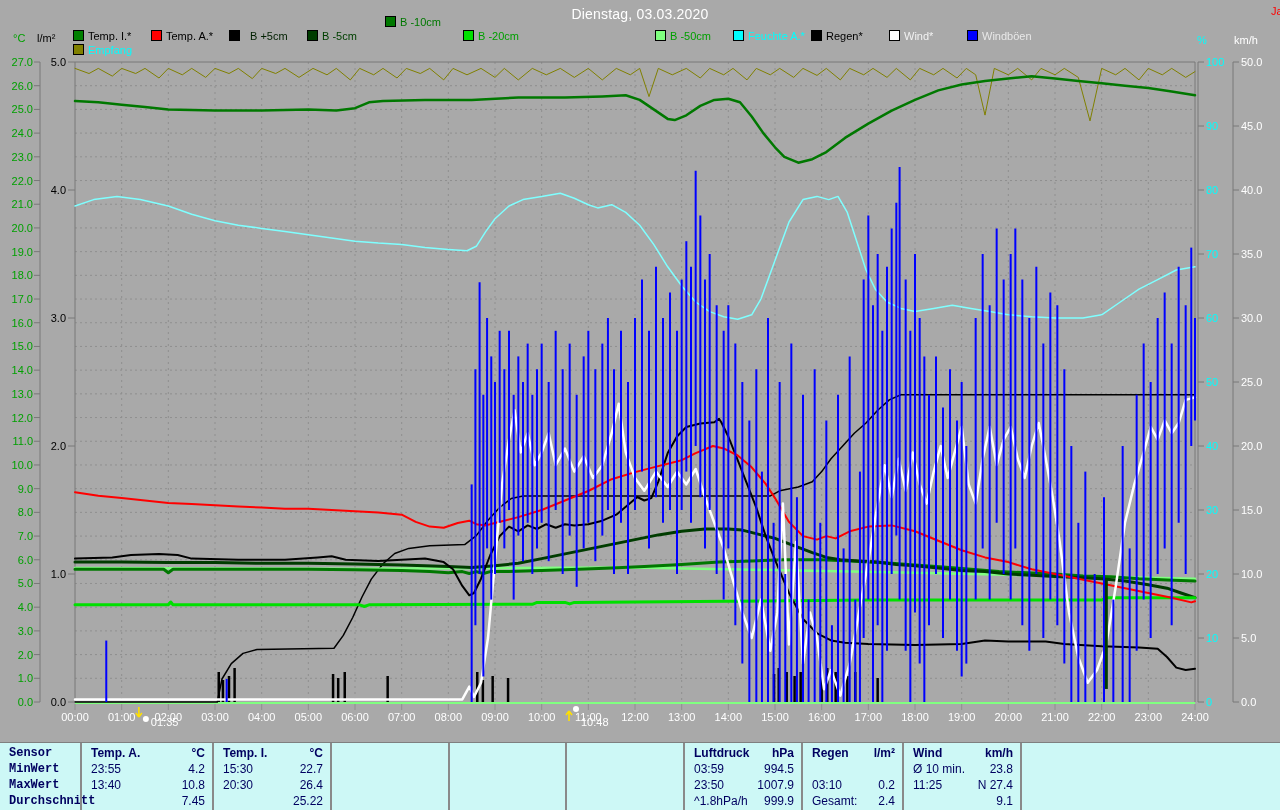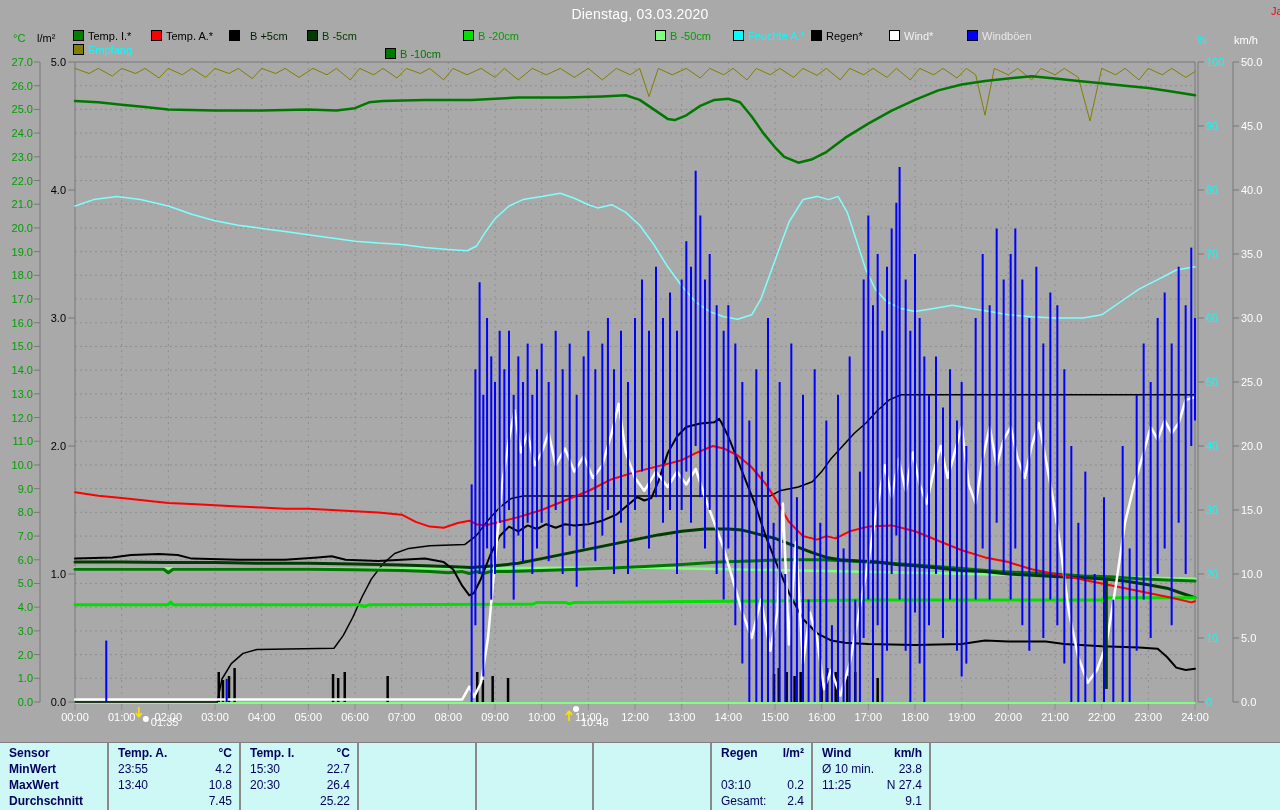--- a/index.html
+++ b/index.html
@@ -30,21 +30,21 @@
   <span class="corner" style="left:13px;top:32px;color:#00a000;">°C</span>
   <span class="corner" style="left:37px;top:32px;color:#000000;">l/m²</span>
   <span class="corner" style="left:1197px;top:34px;color:#00ffff;">%</span>
   <span class="corner" style="left:1234px;top:34px;color:#ffffff;">km/h</span>
 
   <div id="legend">
       <div class="litem" style="left: 73px; top: 30px;"><span class="sw" style="background: rgb(0, 128, 0);"></span><span style="color: rgb(0, 0, 0);">Temp. I.*</span></div>
       <div class="litem" style="left: 151px; top: 30px;"><span class="sw" style="background: rgb(255, 0, 0);"></span><span style="color: rgb(0, 0, 0);">Temp. A.*</span></div>
       <div class="litem" style="left: 229px; top: 30px;"><span class="sw" style="background: rgb(0, 0, 0);"></span><span style="color: rgb(0, 32, 0); margin-left: 6px;">B +5cm</span></div>
       <div class="litem" style="left: 307px; top: 30px;"><span class="sw" style="background: rgb(0, 60, 0);"></span><span style="color: rgb(0, 64, 0);">B -5cm</span></div>
-      <div class="litem" style="left: 385px; top: 48px;"><span class="sw" style="background: rgb(0, 120, 0);"></span><span style="color: rgb(0, 120, 0);">B -10cm</span></div>
+      <div class="litem" style="left: 385px; top: 16px;"><span class="sw" style="background: rgb(0, 120, 0);"></span><span style="color: rgb(0, 120, 0);">B -10cm</span></div>
       <div class="litem" style="left: 463px; top: 30px;"><span class="sw" style="background: rgb(0, 224, 0);"></span><span style="color: rgb(0, 160, 0);">B -20cm</span></div>
       <div class="litem" style="left: 655px; top: 30px;"><span class="sw" style="background: rgb(128, 255, 128);"></span><span style="color: rgb(0, 160, 0);">B -50cm</span></div>
       <div class="litem" style="left: 733px; top: 30px;"><span class="sw" style="background: rgb(0, 255, 255);"></span><span style="color: rgb(0, 255, 255);">Feuchte A.*</span></div>
       <div class="litem" style="left: 811px; top: 30px;"><span class="sw" style="background: rgb(0, 0, 0);"></span><span style="color: rgb(0, 0, 0);">Regen*</span></div>
       <div class="litem" style="left: 889px; top: 30px;"><span class="sw" style="background: rgb(255, 255, 255);"></span><span style="color: rgb(242, 242, 242);">Wind*</span></div>
       <div class="litem" style="left: 967px; top: 30px;"><span class="sw" style="background: rgb(0, 0, 255);"></span><span style="color: rgb(232, 232, 232);">Windböen</span></div>
       <div class="litem" style="left: 73px; top: 44px;"><span class="sw" style="background: rgb(128, 128, 0);"></span><span style="color: rgb(0, 255, 255);">Empfang</span></div>
     </div>
 
   <svg id="chart" width="1280" height="742">
@@ -433,21 +433,21 @@
       </g>
       <text x="150.87333333333333" y="726" fill="#ffffff" font-size="11">01:35</text>
       <g>
         <path d="M569,721 l0,-10 m0,0 l-3,4 m3,-4 l3,4" stroke="#ffe000" fill="none" stroke-width="1.6"></path>
         <circle cx="576" cy="709" r="3" fill="#ffffff"></circle>
       </g>
       <text x="581" y="726" fill="#ffffff" font-size="11">10:48</text>
     </svg>
 
   <div id="stats">
-      <div class="col" style="width: 107px;">
+      <div class="col" style="width: 80px; font-family: Liberation Mono, monospace;">
         <div class="lbl">Sensor</div>
         <div class="lbl">MinWert</div>
         <div class="lbl">MaxWert</div>
         <div class="lbl">Durchschnitt</div>
       </div>
       <div class="col" style="width: 132px;">
         <div class="ln hd">
           <span>Temp. A.</span>
           <span>°C</span>
         </div>
@@ -527,20 +527,38 @@
           <span></span>
           <span></span>
         </div>
         <div class="ln">
           <span></span>
           <span></span>
         </div>
         <div class="ln">
           <span></span>
           <span></span>
+        </div>
+      </div>
+      <div class="col" style="width: 118px;">
+        <div class="ln hd">
+          <span>Luftdruck</span>
+          <span>hPa</span>
+        </div>
+        <div class="ln">
+          <span>03:59</span>
+          <span>994.5</span>
+        </div>
+        <div class="ln">
+          <span>23:50</span>
+          <span>1007.9</span>
+        </div>
+        <div class="ln">
+          <span>^1.8hPa/h</span>
+          <span>999.9</span>
         </div>
       </div>
       <div class="col" style="width: 101px;">
         <div class="ln hd">
           <span>Regen</span>
           <span>l/m²</span>
         </div>
         <div class="ln">
           <span></span>
           <span></span>

